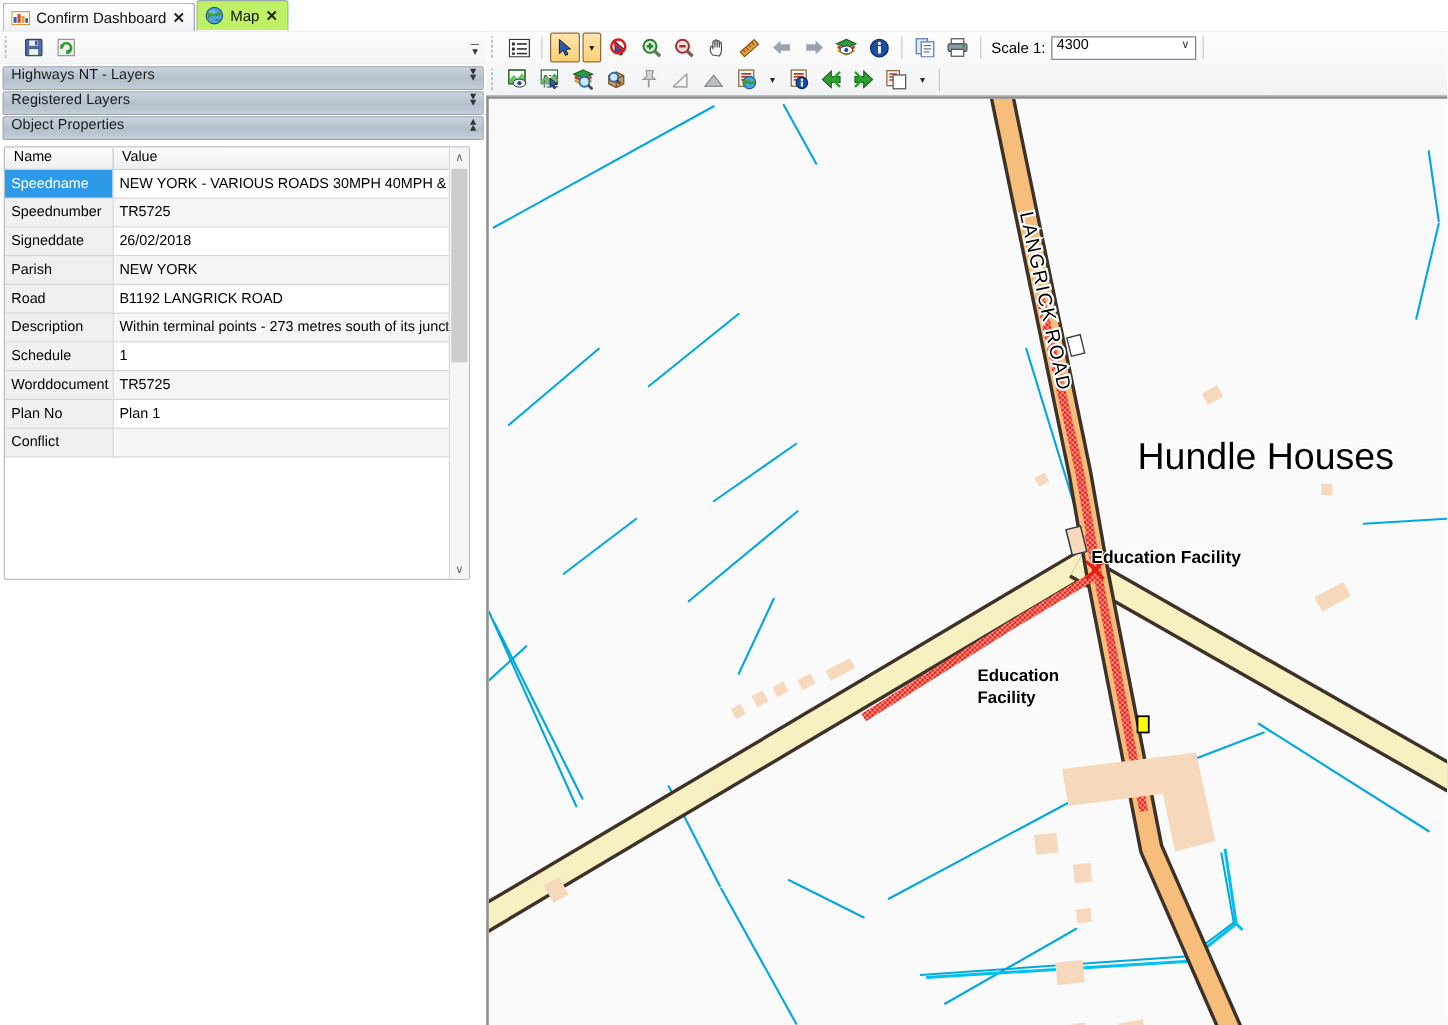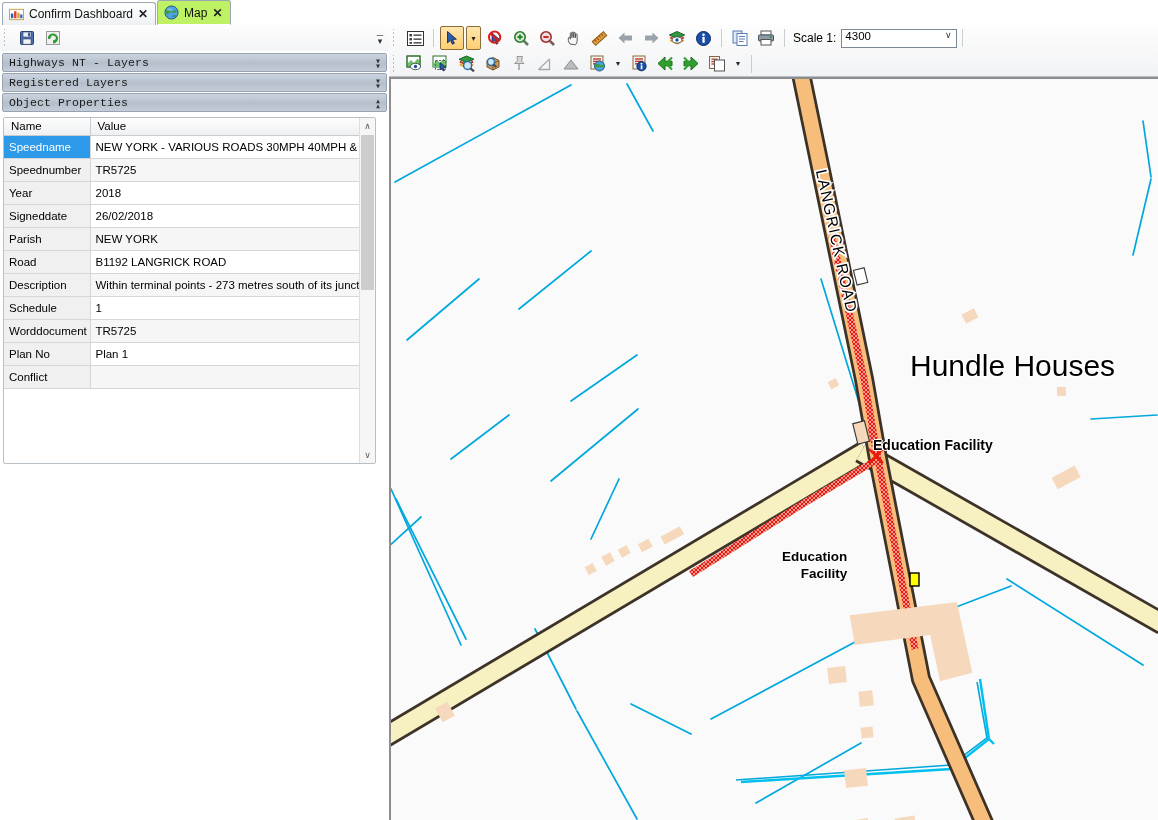--- a/index.html
+++ b/index.html
@@ -54,22 +54,22 @@
 
   
   .leftpanel{
     position:absolute;left:0;top:51px;width:389px;height:769px;
     background:#ffffff;overflow:hidden;
   }
   .section-header{
     height:19px;margin:0 2px 1px 2px;box-sizing:border-box;
     background:linear-gradient(#cbd4de,#b5c0cd 55%,#c4cdd8);
     border:1px solid #98a3b1;border-radius:2px;
-    display:flex;align-items:center;justify-content:space-between;
-    padding:0 5px 0 6px;cursor:pointer;font-family:Liberation Mono, monospace;
+    display:flex;align-items:flex-start;justify-content:space-between;
+    padding:0 5px 0 6px;cursor:pointer;
   }
   .section-header .sh-title{font-size:11.5px;color:#1a1a1a;letter-spacing:.1px;}
   .chev{font-size:10px;color:#333;line-height:8px;display:flex;flex-direction:column;}
   .chev i{font-style:normal;display:block;height:5px;}
 
   
   .propbox{
     position:absolute;left:3px;top:66px;width:373px;height:347px;
     border:1px solid #b9bfc6;background:#fff;border-radius:2px;
     box-sizing:border-box;overflow:hidden;
@@ -132,21 +132,21 @@
   .mapsvg{display:block;}
   .maplabel{
     position:absolute;font-family:"Liberation Sans",sans-serif;
     color:#000;pointer-events:none;white-space:nowrap;
   }
   .lbl-hundle{
     left:519px;top:270px;font-size:30px;
     text-shadow:1.5px 0 #fff,-1.5px 0 #fff,0 1.5px #fff,0 -1.5px #fff,
                 1px 1px #fff,-1px -1px #fff,1px -1px #fff,-1px 1px #fff;
   }
-  .lbl-edu1{left:391px;top:469px;font-size:13.5px;font-weight:bold;text-align:right;
+  .lbl-edu1{left:391px;top:453px;font-size:13.5px;font-weight:bold;text-align:left;
     text-shadow:1.2px 0 #fff,-1.2px 0 #fff,0 1.2px #fff,0 -1.2px #fff;line-height:17px;}
   .lbl-edu2{left:482px;top:358px;font-size:14px;font-weight:bold;
     text-shadow:1.2px 0 #fff,-1.2px 0 #fff,0 1.2px #fff,0 -1.2px #fff;}
 </style>
 </head>
 <body>
 
 <div class="app">
 
   <div class="tabstrip">
@@ -232,24 +232,20 @@
           </tr>
         </thead>
         <tbody id="prop-body">
             <tr class="sel">
               <td class="nm">Speedname</td>
               <td class="vl">NEW YORK - VARIOUS ROADS 30MPH 40MPH &amp; 5...</td>
             </tr>
             <tr class="alt">
               <td class="nm">Speednumber</td>
               <td class="vl">TR5725</td>
-            </tr>
-            <tr>
-              <td class="nm">Year</td>
-              <td class="vl">2018</td>
             </tr>
             <tr>
               <td class="nm">Signeddate</td>
               <td class="vl">26/02/2018</td>
             </tr>
             <tr class="alt">
               <td class="nm">Parish</td>
               <td class="vl">NEW YORK</td>
             </tr>
             <tr>

